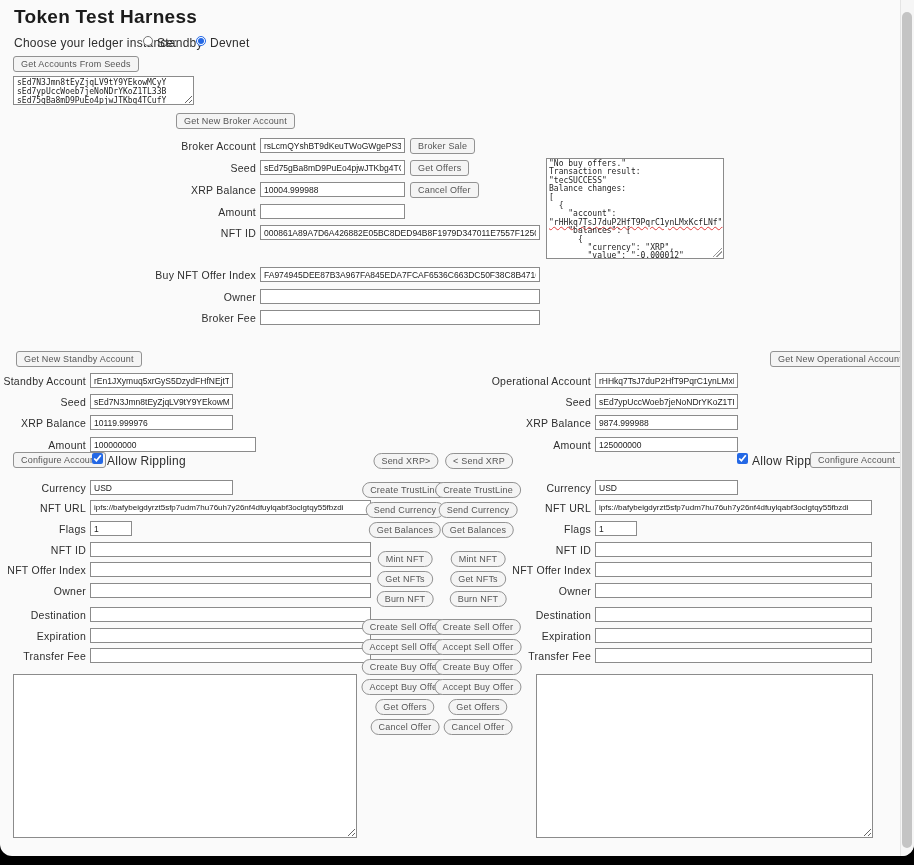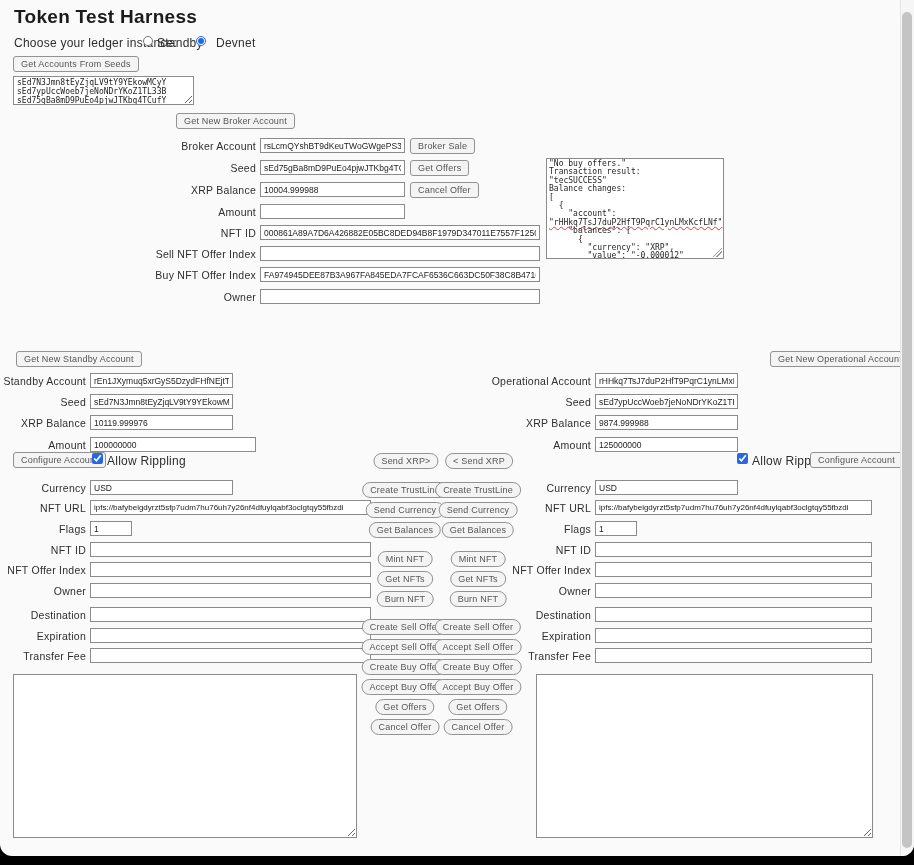--- a/index.html
+++ b/index.html
@@ -36,21 +36,21 @@
 <body>
 
 <div id="page">
 
   <div id="title" class="abs">Token Test Harness</div>
 
   <div class="abs lbl-sm" style="left:14px;top:36px;">Choose your ledger instance:</div>
   <input class="abs" type="radio" name="ledger" style="left: 143px; top: 36px;">
   <div class="abs lbl-sm" style="left:157px;top:36px;">Standby</div>
   <input class="abs" type="radio" name="ledger" style="left: 196px; top: 36px;" checked="true">
-  <div class="abs lbl-sm" style="left:216px;top:36px;">Devnet</div>
+  <div class="abs lbl-sm" style="left:210px;top:36px;">Devnet</div>
 
   <button class="abs btn" style="left:13px;top:56px;">Get Accounts From Seeds</button>
   <textarea class="abs" style="left: 13px; top: 76px; width: 181px; height: 29px;" spellcheck="false">sEd7N3Jmn8tEyZjqLV9tY9YEkowMCyY
 sEd7ypUccWoeb7jeNoNDrYKoZ1TL33B
 sEd75gBa8mD9PuEo4pjwJTKbg4TCufY</textarea>
 
   <button class="abs btn" style="left:176px;top:113px;">Get New Broker Account</button>
 
   <div class="row" style="left:0;top:138px;">
     <span class="lbl" style="width:260px;padding-left:40px;">Broker Account</span>
@@ -68,30 +68,30 @@
     <button class="btn side">Cancel Offer</button>
   </div>
   <div class="row" style="left:0;top:204px;">
     <span class="lbl" style="width:260px;">Amount</span>
     <input class="inp" style="width: 145px;" value="">
   </div>
   <div class="row" style="left:0;top:225px;">
     <span class="lbl" style="width:260px;">NFT ID</span>
     <input class="inp" style="width: 280px;" value="000861A89A7D6A426882E05BC8DED94B8F1979D347011E7557F1250D00410972">
   </div>
-  <div class="row" style="left:0;top:246px;">
-    <span class="lbl" style="width:260px;">Sell NFT Offer Index</span>
-    <input class="inp" style="width: 280px;" value="">
-  </div>
   <div class="row" style="left:0;top:267px;">
     <span class="lbl" style="width:260px;">Buy NFT Offer Index</span>
     <input class="inp" style="width: 280px;" value="FA974945DEE87B3A967FA845EDA7FCAF6536C663DC50F38C8B471635DBA3B5CB">
   </div>
   <div class="row" style="left:0;top:289px;">
     <span class="lbl" style="width:260px;">Owner</span>
+    <input class="inp" style="width: 280px;" value="">
+  </div>
+  <div class="row" style="left:0;top:310px;">
+    <span class="lbl" style="width:260px;">Broker Fee</span>
     <input class="inp" style="width: 280px;" value="">
   </div>
 
   <div id="result-box" class="abs"><span>"No buy offers."
 Transaction result:
 "tecSUCCESS"
 Balance changes:
 [
   {
     "account":

